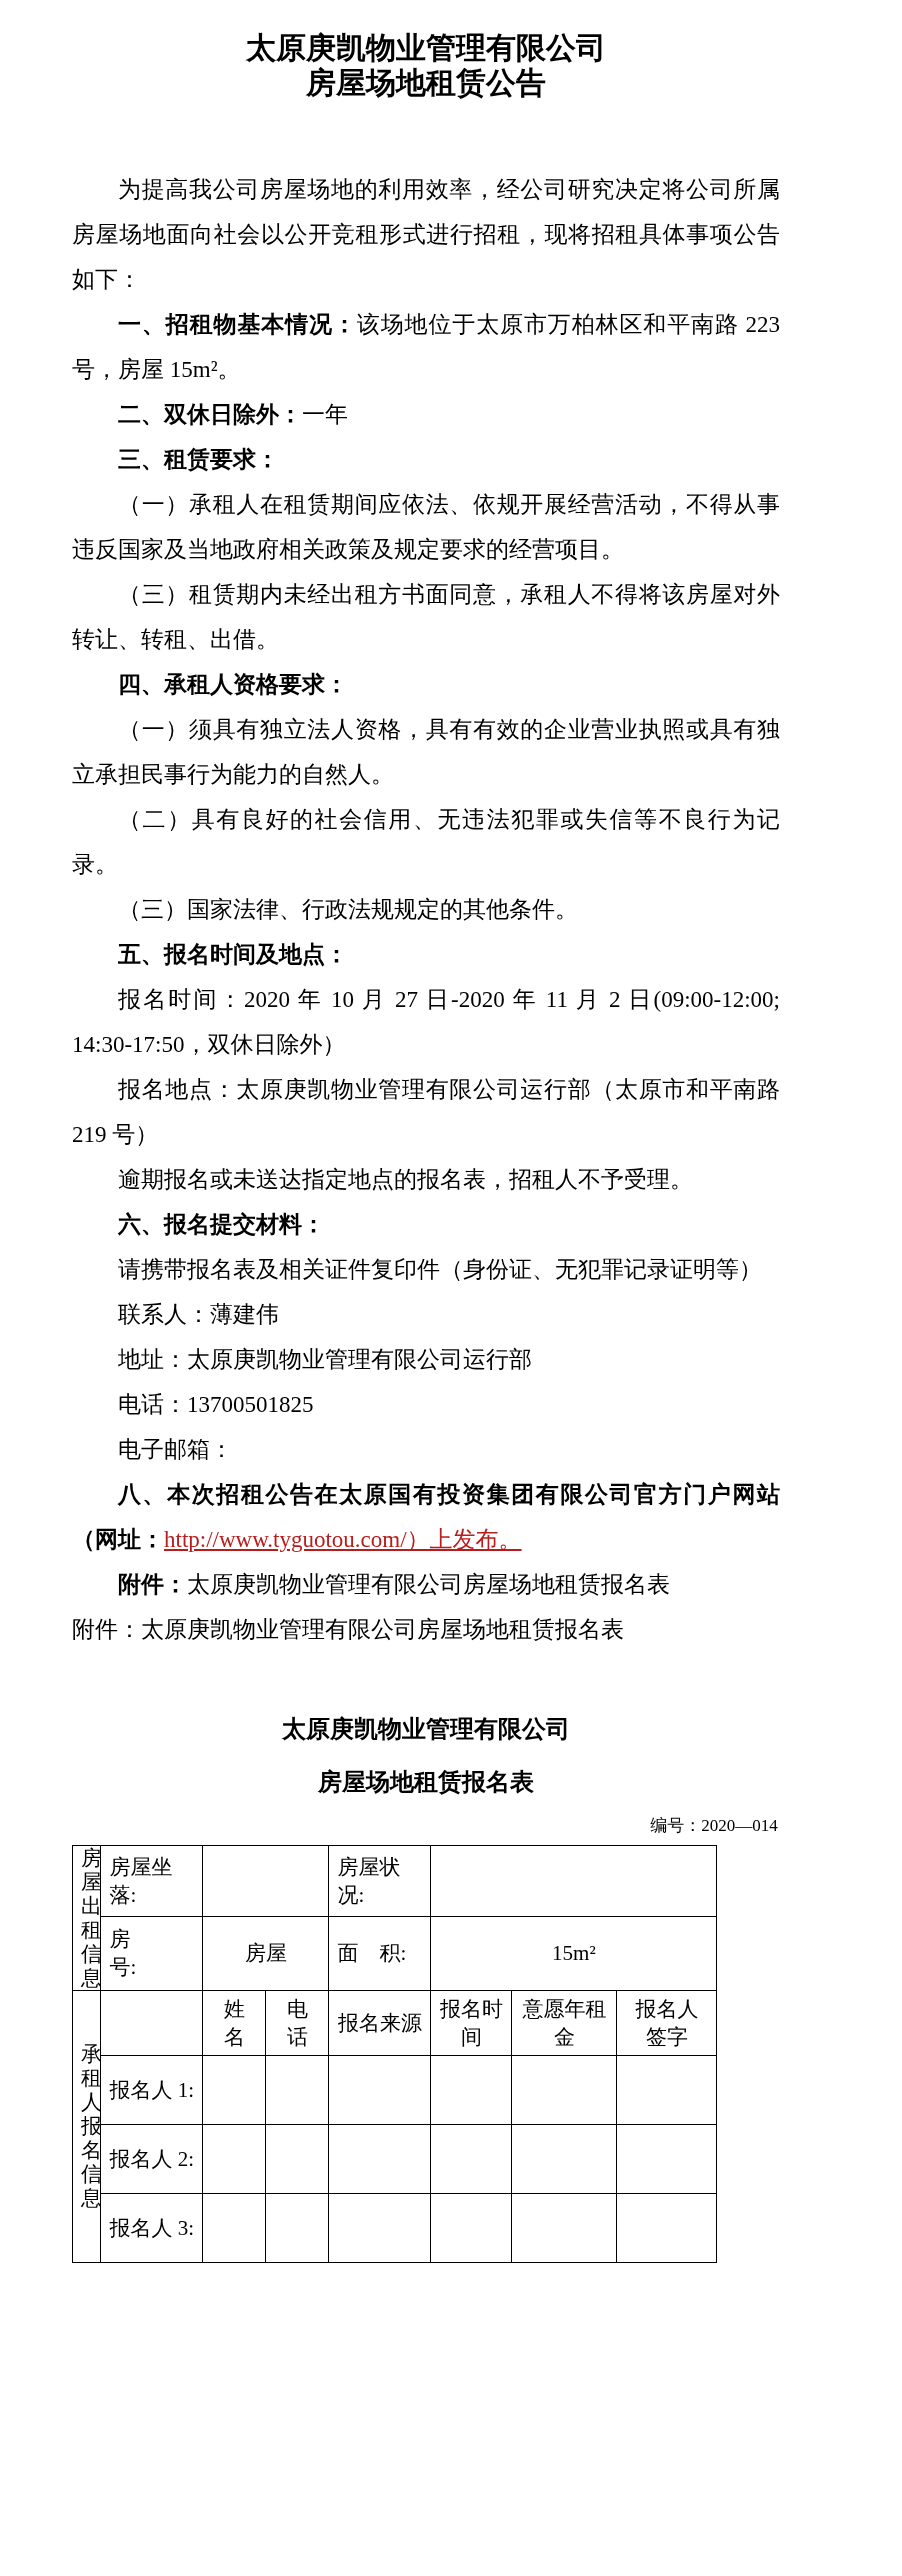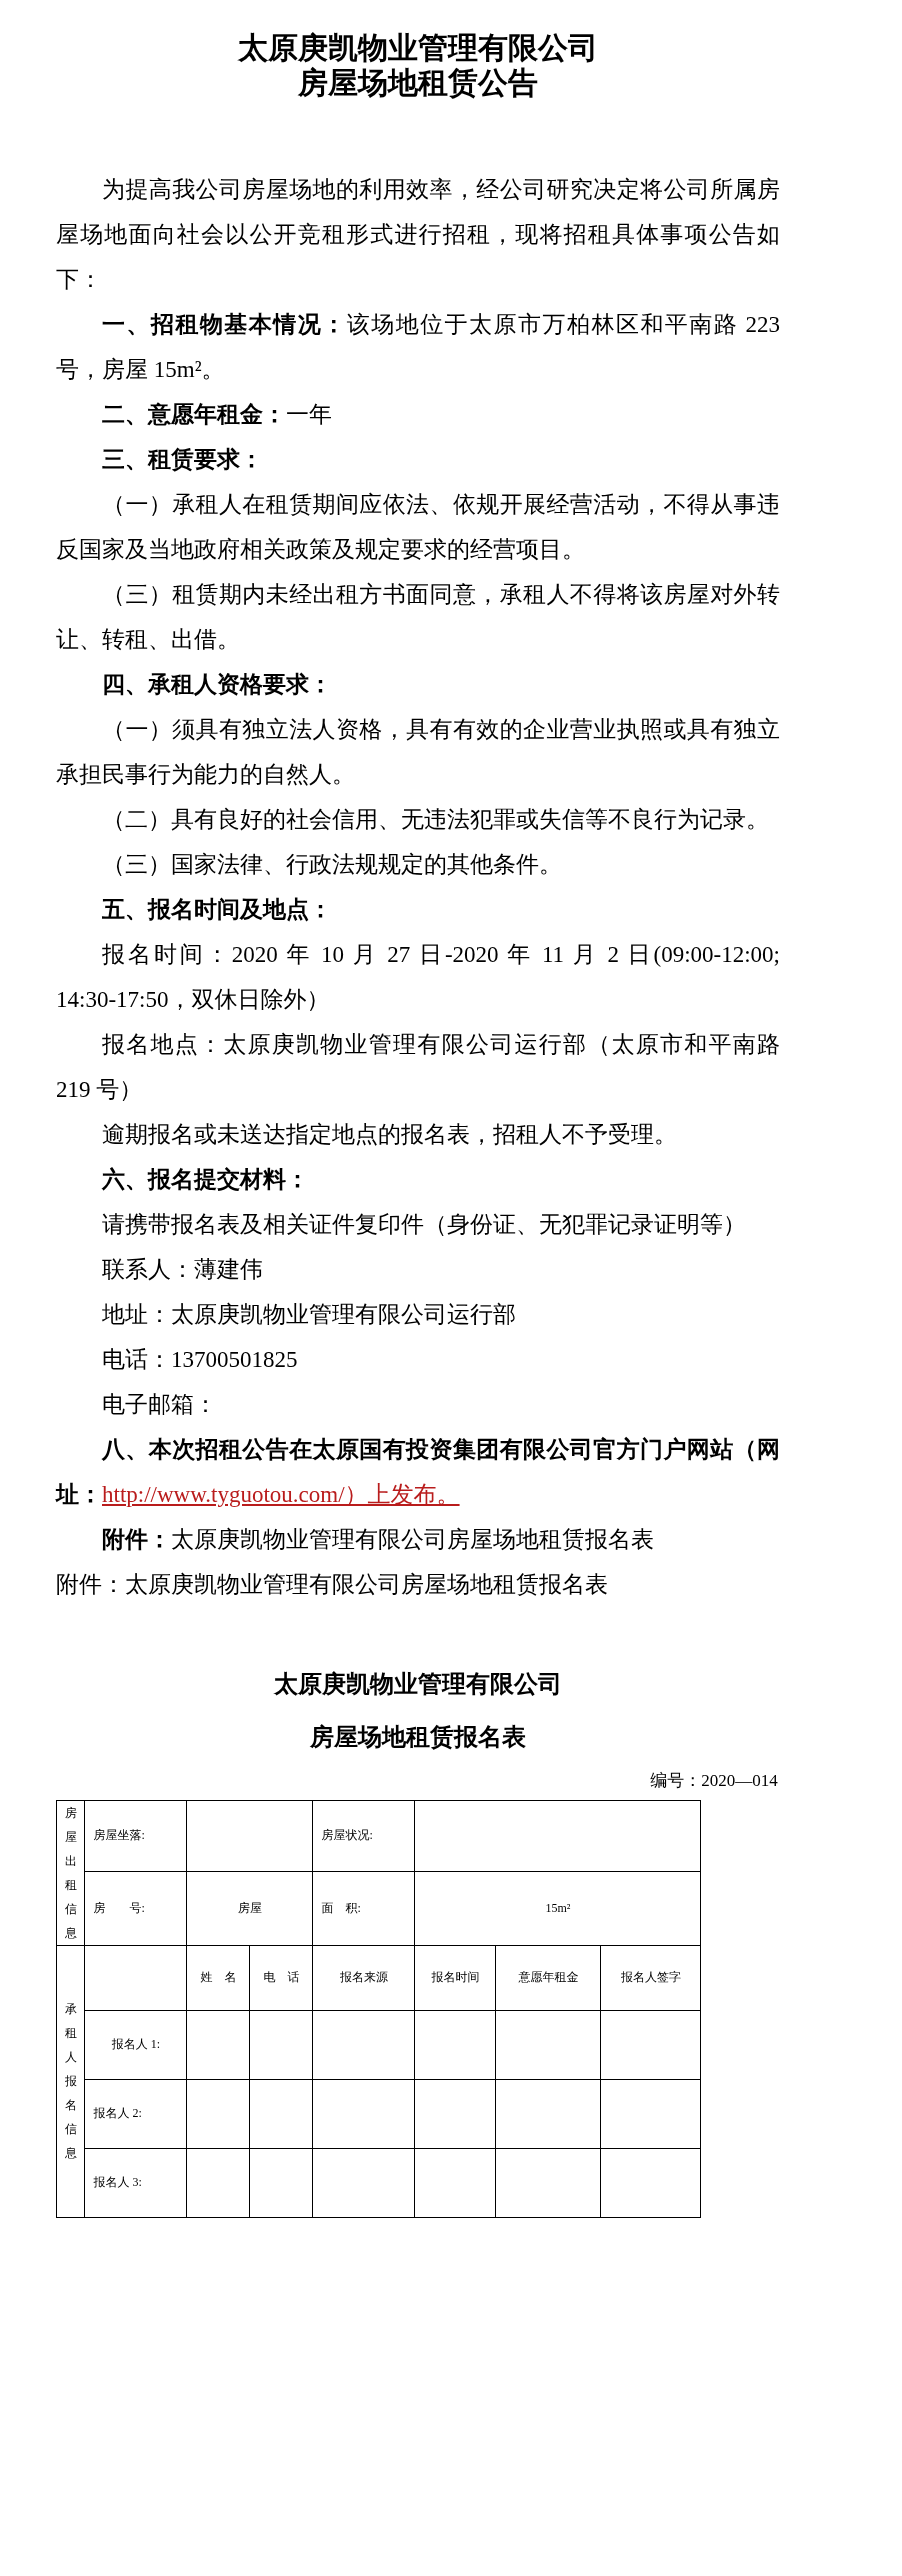--- a/index.html
+++ b/index.html
@@ -3,21 +3,21 @@
 <meta charset="utf-8">
 <style>
   html,body { margin:0; padding:0; background:#ffffff; }
   .page {
     position:relative;
     width:902px; height:2576px;
     background:#ffffff;
     color:#000;
     font-family:"Liberation Serif","DejaVu Serif",serif;
     box-sizing:border-box;
-    padding:30px 122px 0 56px;
+    padding:30px 122px 0 72px;
     overflow:hidden;
   }
   .doc-title { text-align:center; font-weight:bold; font-size:30px; line-height:35px; }
   .title-block { margin-bottom:67px; }
   .body-text p { margin:0; font-size:23px; line-height:45px; text-align:justify; }
   .indent { text-indent:2em; }
   .bold { font-weight:bold; }
   .link {
     color:#b91c1c;
     text-decoration:underline;
@@ -28,21 +28,21 @@
   .att-title.first { margin-bottom:25px; }
   .doc-number { text-align:right; font-size:17px; line-height:20.5px; margin:19.3px 2.3px 8px 0; }
   table.form {
     border-collapse:collapse;
     table-layout:fixed;
     width:644px;
     border:1.1px solid #000;
   }
   table.form td {
     border:0.6px solid #000;
-    font-size:12px;
+    font-size:21px;
     padding:0 8px;
     vertical-align:middle;
     overflow:hidden;
   }
   td.vhead {
     padding:0 2.3px;
     text-align:center;
     word-break:break-all;
     line-height:24px;
   }
@@ -61,21 +61,21 @@
 <div class="page">
 
   <div class="title-block">
     <div class="doc-title">太原庚凯物业管理有限公司</div>
     <div class="doc-title">房屋场地租赁公告</div>
   </div>
 
   <div class="body-text">
     <p class="indent"><span>为提高我公司房屋场地的利用效率，经公司研究决定将公司所属房屋场地面向社会以公开竞租形式进行招租，现将招租具体事项公告如下：</span></p>
     <p class="indent"><span class="bold">一、招租物基本情况：</span><span>该场地位于太原市万柏林区和平南路 223 号，房屋 15m²。</span></p>
-    <p class="indent"><span class="bold">二、意愿年租金：</span><span>一年</span></p>
+    <p class="indent"><span class="bold">二、双休日除外：</span><span>一年</span></p>
     <p class="indent"><span class="bold">三、租赁要求：</span></p>
     <p class="indent"><span>（一）承租人在租赁期间应依法、依规开展经营活动，不得从事违反国家及当地政府相关政策及规定要求的经营项目。</span></p>
     <p class="indent"><span>（三）租赁期内未经出租方书面同意，承租人不得将该房屋对外转让、转租、出借。</span></p>
     <p class="indent"><span class="bold">四、承租人资格要求：</span></p>
     <p class="indent"><span>（一）须具有独立法人资格，具有有效的企业营业执照或具有独立承担民事行为能力的自然人。</span></p>
     <p class="indent"><span>（二）具有良好的社会信用、无违法犯罪或失信等不良行为记录。</span></p>
     <p class="indent"><span>（三）国家法律、行政法规规定的其他条件。</span></p>
     <p class="indent"><span class="bold">五、报名时间及地点：</span></p>
     <p class="indent"><span>报名时间：2020 年 10 月 27 日-2020 年 11 月 2 日(09:00-12:00; 14:30-17:50，双休日除外）</span></p>
     <p class="indent"><span>报名地点：太原庚凯物业管理有限公司运行部（太原市和平南路 219 号）</span></p>

